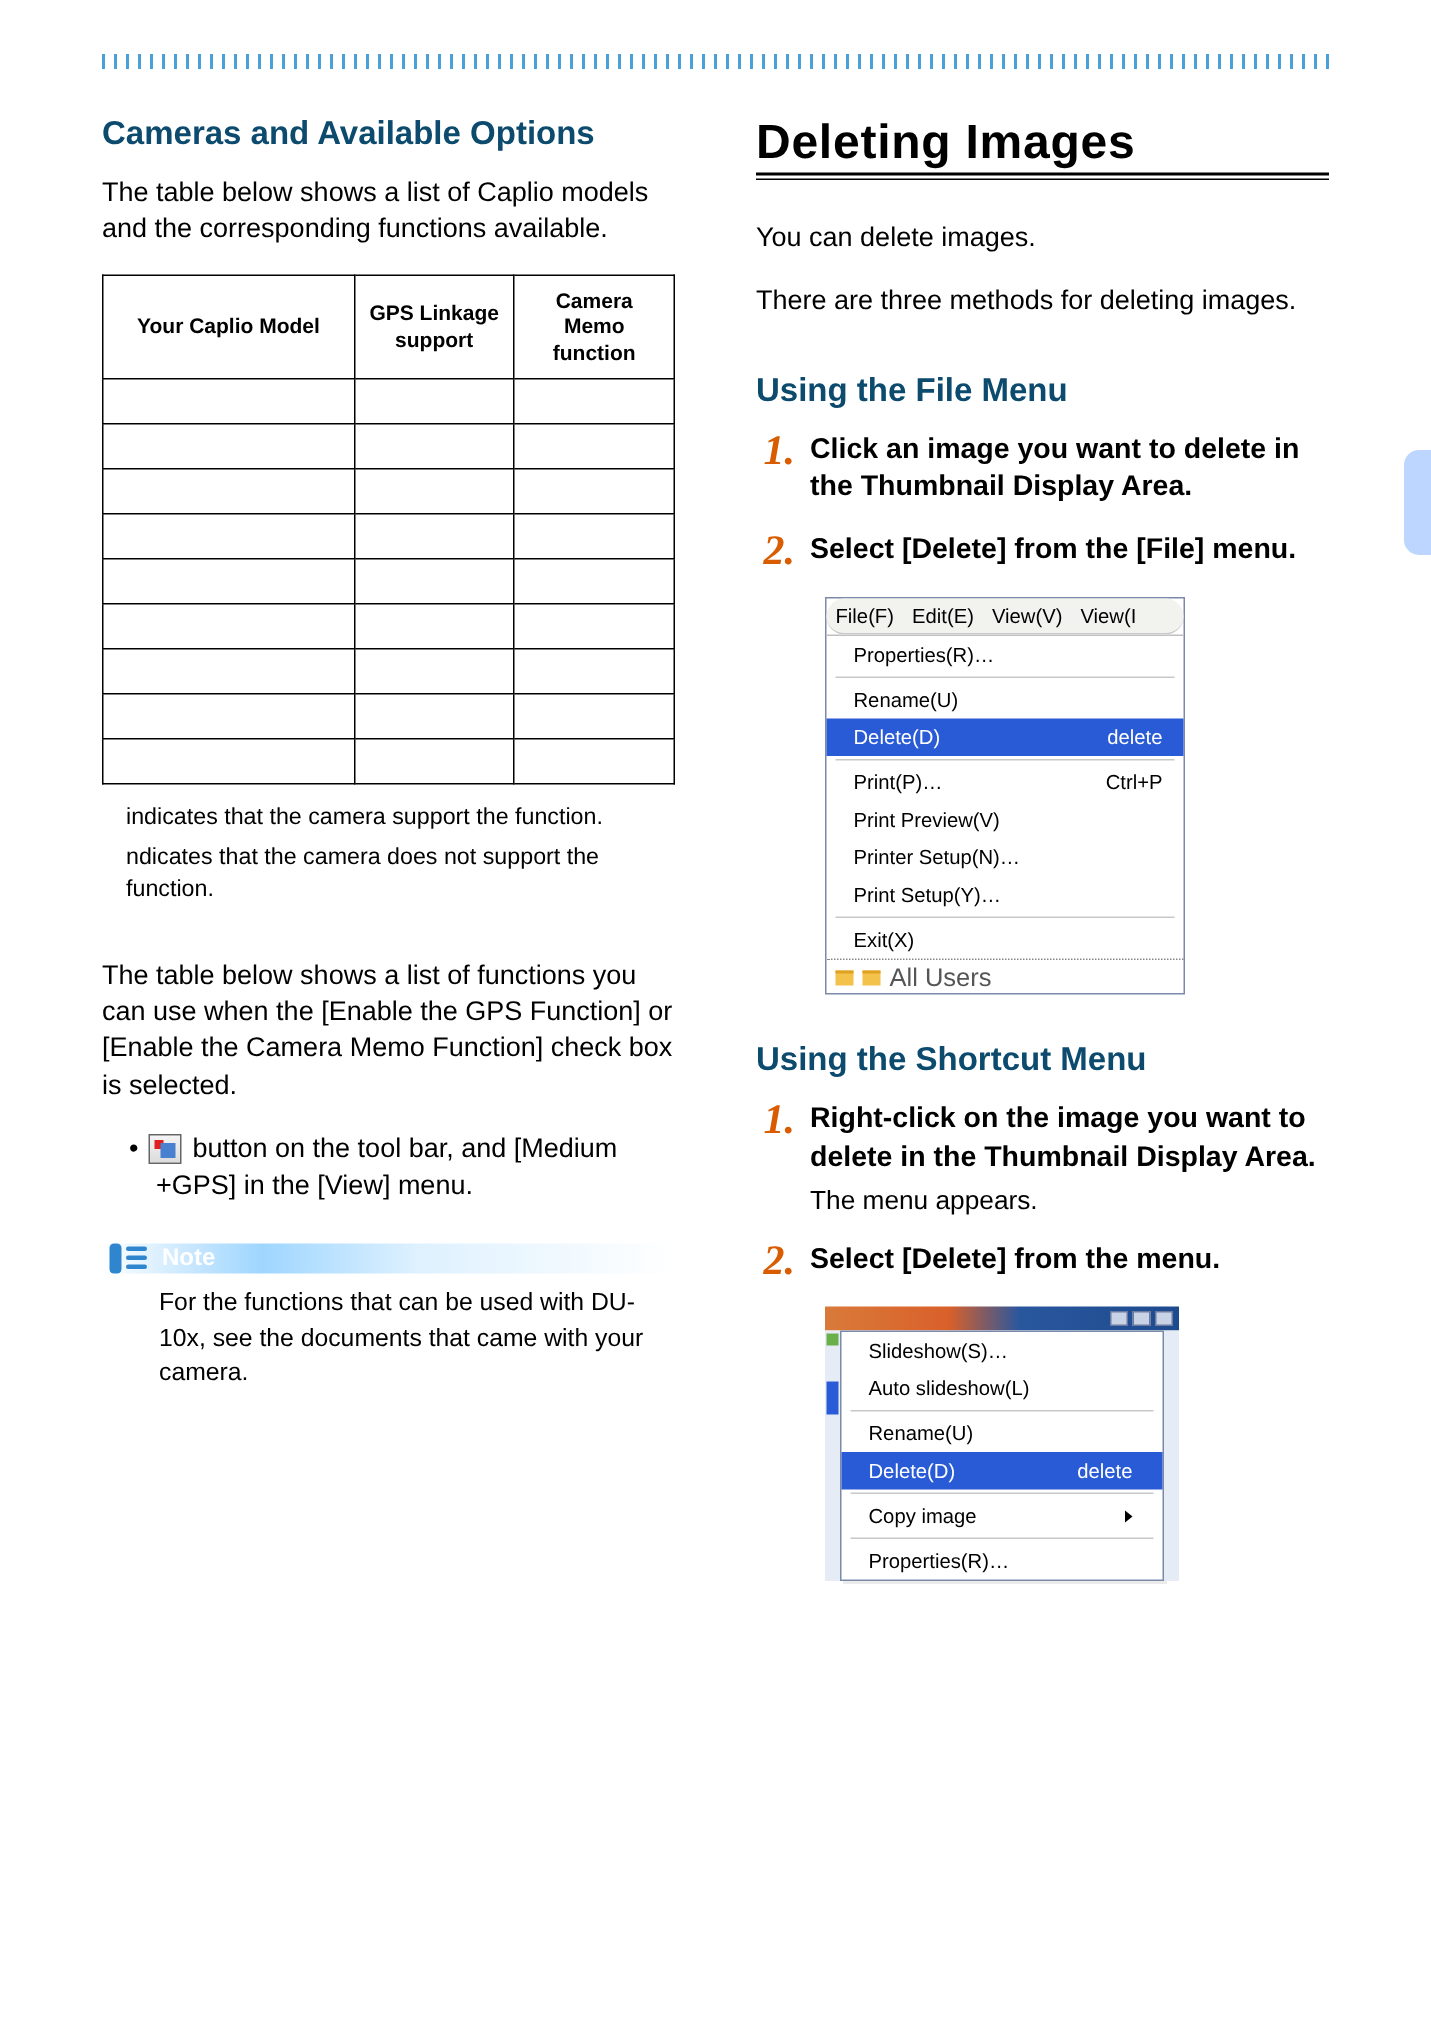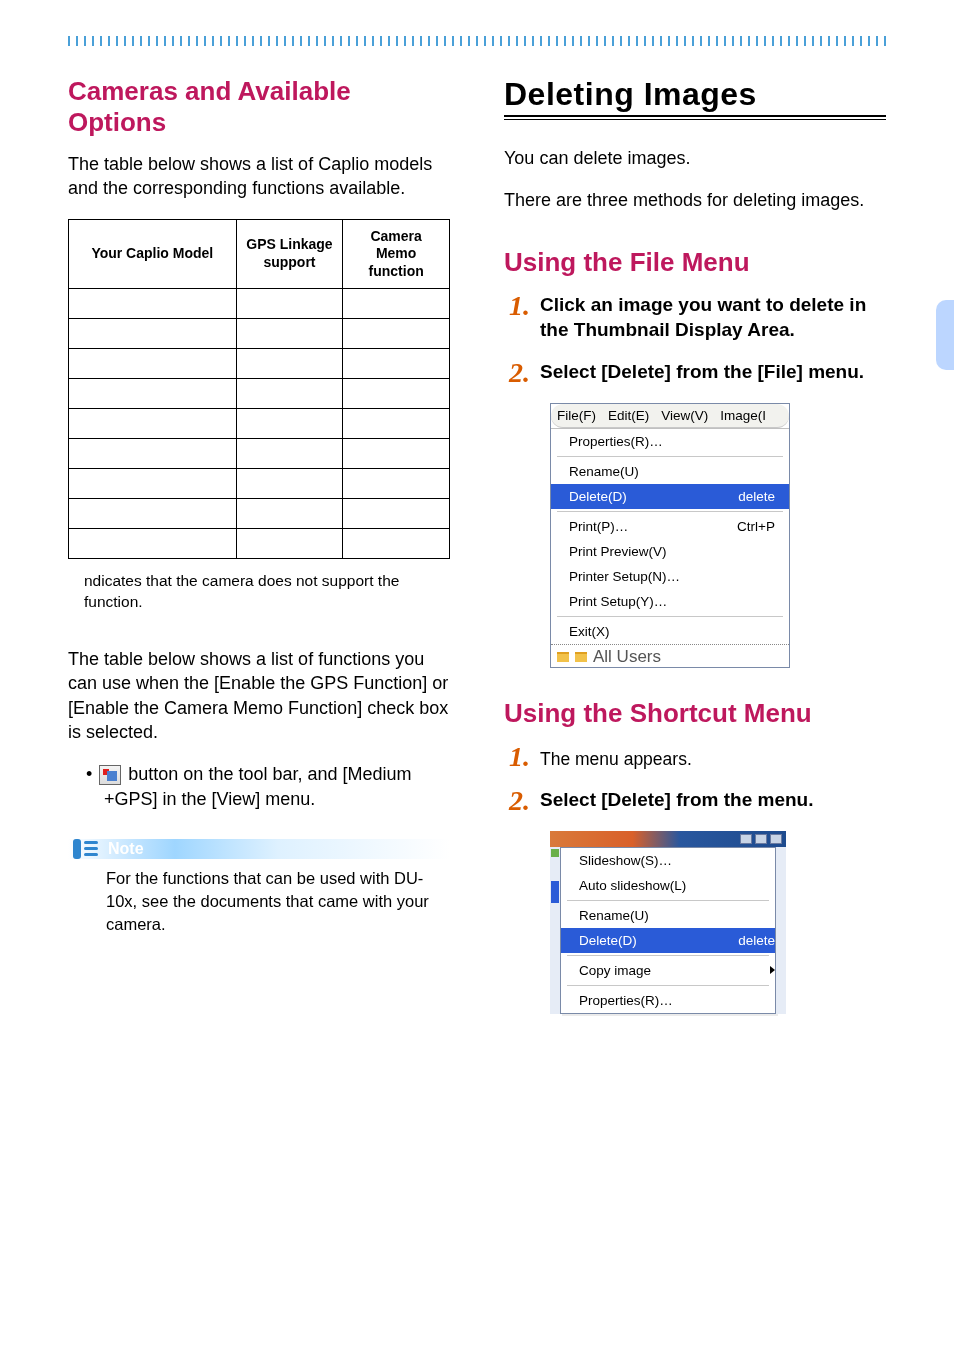--- a/index.html
+++ b/index.html
@@ -16,24 +16,24 @@
     height: 10px;
     background: repeating-linear-gradient(90deg, #4aa0d8 0, #4aa0d8 2px, #fff 2px, #fff 8px, #4aa0d8 8px, #4aa0d8 10px, #fff 10px, #fff 16px);
     margin-bottom: 30px;
   }
   .columns {
     display: flex;
     gap: 54px;
   }
   .col { flex: 1 1 0; min-width: 0; }
   .blue-sub {
-    color: #be185d;
+    color: #0c4a6e;
     font-weight: 700;
     font-family: Arial, Helvetica, sans-serif;
-    font-size: 26px;
+    font-size: 22px;
     margin-bottom: 14px;
   }
   p.body {
     font-size: 18px;
     line-height: 1.35;
     margin-bottom: 18px;
   }
   table.camtable {
     border-collapse: collapse;
     width: 100%;
@@ -205,21 +205,21 @@
   .menu-shot2 .panel {
     border: 1px solid #7a8aa8;
     background: #fff;
     box-shadow: 2px 2px 0 rgba(0,0,0,0.08);
     margin: 0 10px;
   }
   .menu-shot2 .panel .menu-item {
     display: flex;
     justify-content: space-between;
     align-items: center;
-    padding: 5px 0 5px 18px;
+    padding: 5px 20px 5px 18px;
   }
   .menu-shot2 .panel .menu-item.sel { background:#2a5bd7; color:#fff; }
   .menu-shot2 .panel .menu-sep { height:1px; background:#c8c8c8; margin:2px 6px; }
   .menu-shot2 .leftbits, .menu-shot2 .rightbits {
     position: absolute; top: 16px; width: 10px; height: calc(100% - 16px);
     background: #e6ecf6;
   }
   .menu-shot2 .leftbits { left:0; }
   .menu-shot2 .rightbits { right:0; }
   .menu-shot2 .leftbits::before {
@@ -314,20 +314,21 @@
             <td></td>
           </tr>
         <tr>
             <td></td>
             <td></td>
             <td></td>
           </tr>
       </tbody>
     </table>
 
+    <p class="tablefoot">indicates that the camera support the function.</p>
     <p class="tablefoot" style="margin-top:6px">ndicates that the camera does not support the function.</p>
 
     <div class="section-gap"></div>
 
     <p class="body">The table below shows a list of functions you can use when the [Enable the GPS Function] or [Enable the Camera Memo Function] check box is selected.</p>
 
     <ul class="bullets">
       <li>
         <span class="icon-toolbar"></span><span> button on the tool bar, and [Medium +GPS] in the [View] menu.</span>
       </li>
@@ -372,21 +373,21 @@
           <div class="step-title">Select [Delete] from the [File] menu.</div>
         </div>
       </li>
     </ol>
 
     <div class="menu-shot">
       <div class="menubar">
         <span>File(F)</span>
         <span>Edit(E)</span>
         <span>View(V)</span>
-        <span>Image(I</span>
+        <span>View(I</span>
       </div>
       <div class="menu-panel">
         <div class="menu-item">
           <span>Properties(R)…</span>
             <span></span>
         </div>
         <div class="menu-sep"></div>
         <div class="menu-item">
           <span>Rename(U)</span>
             <span></span>
@@ -424,20 +425,21 @@
         </div>
       </div>
     </div>
 
     <div class="blue-sub" style="margin-top:30px">Using the Shortcut Menu</div>
 
     <ol class="steps">
       <li>
         <div class="step-num">1.</div>
         <div class="step-body">
+          <div class="step-title">Right-click on the image you want to delete in the Thumbnail Display Area.</div>
           <p class="step-para">The menu appears.</p>
         </div>
       </li>
       <li>
         <div class="step-num">2.</div>
         <div class="step-body">
           <div class="step-title">Select [Delete] from the menu.</div>
         </div>
       </li>
     </ol>

